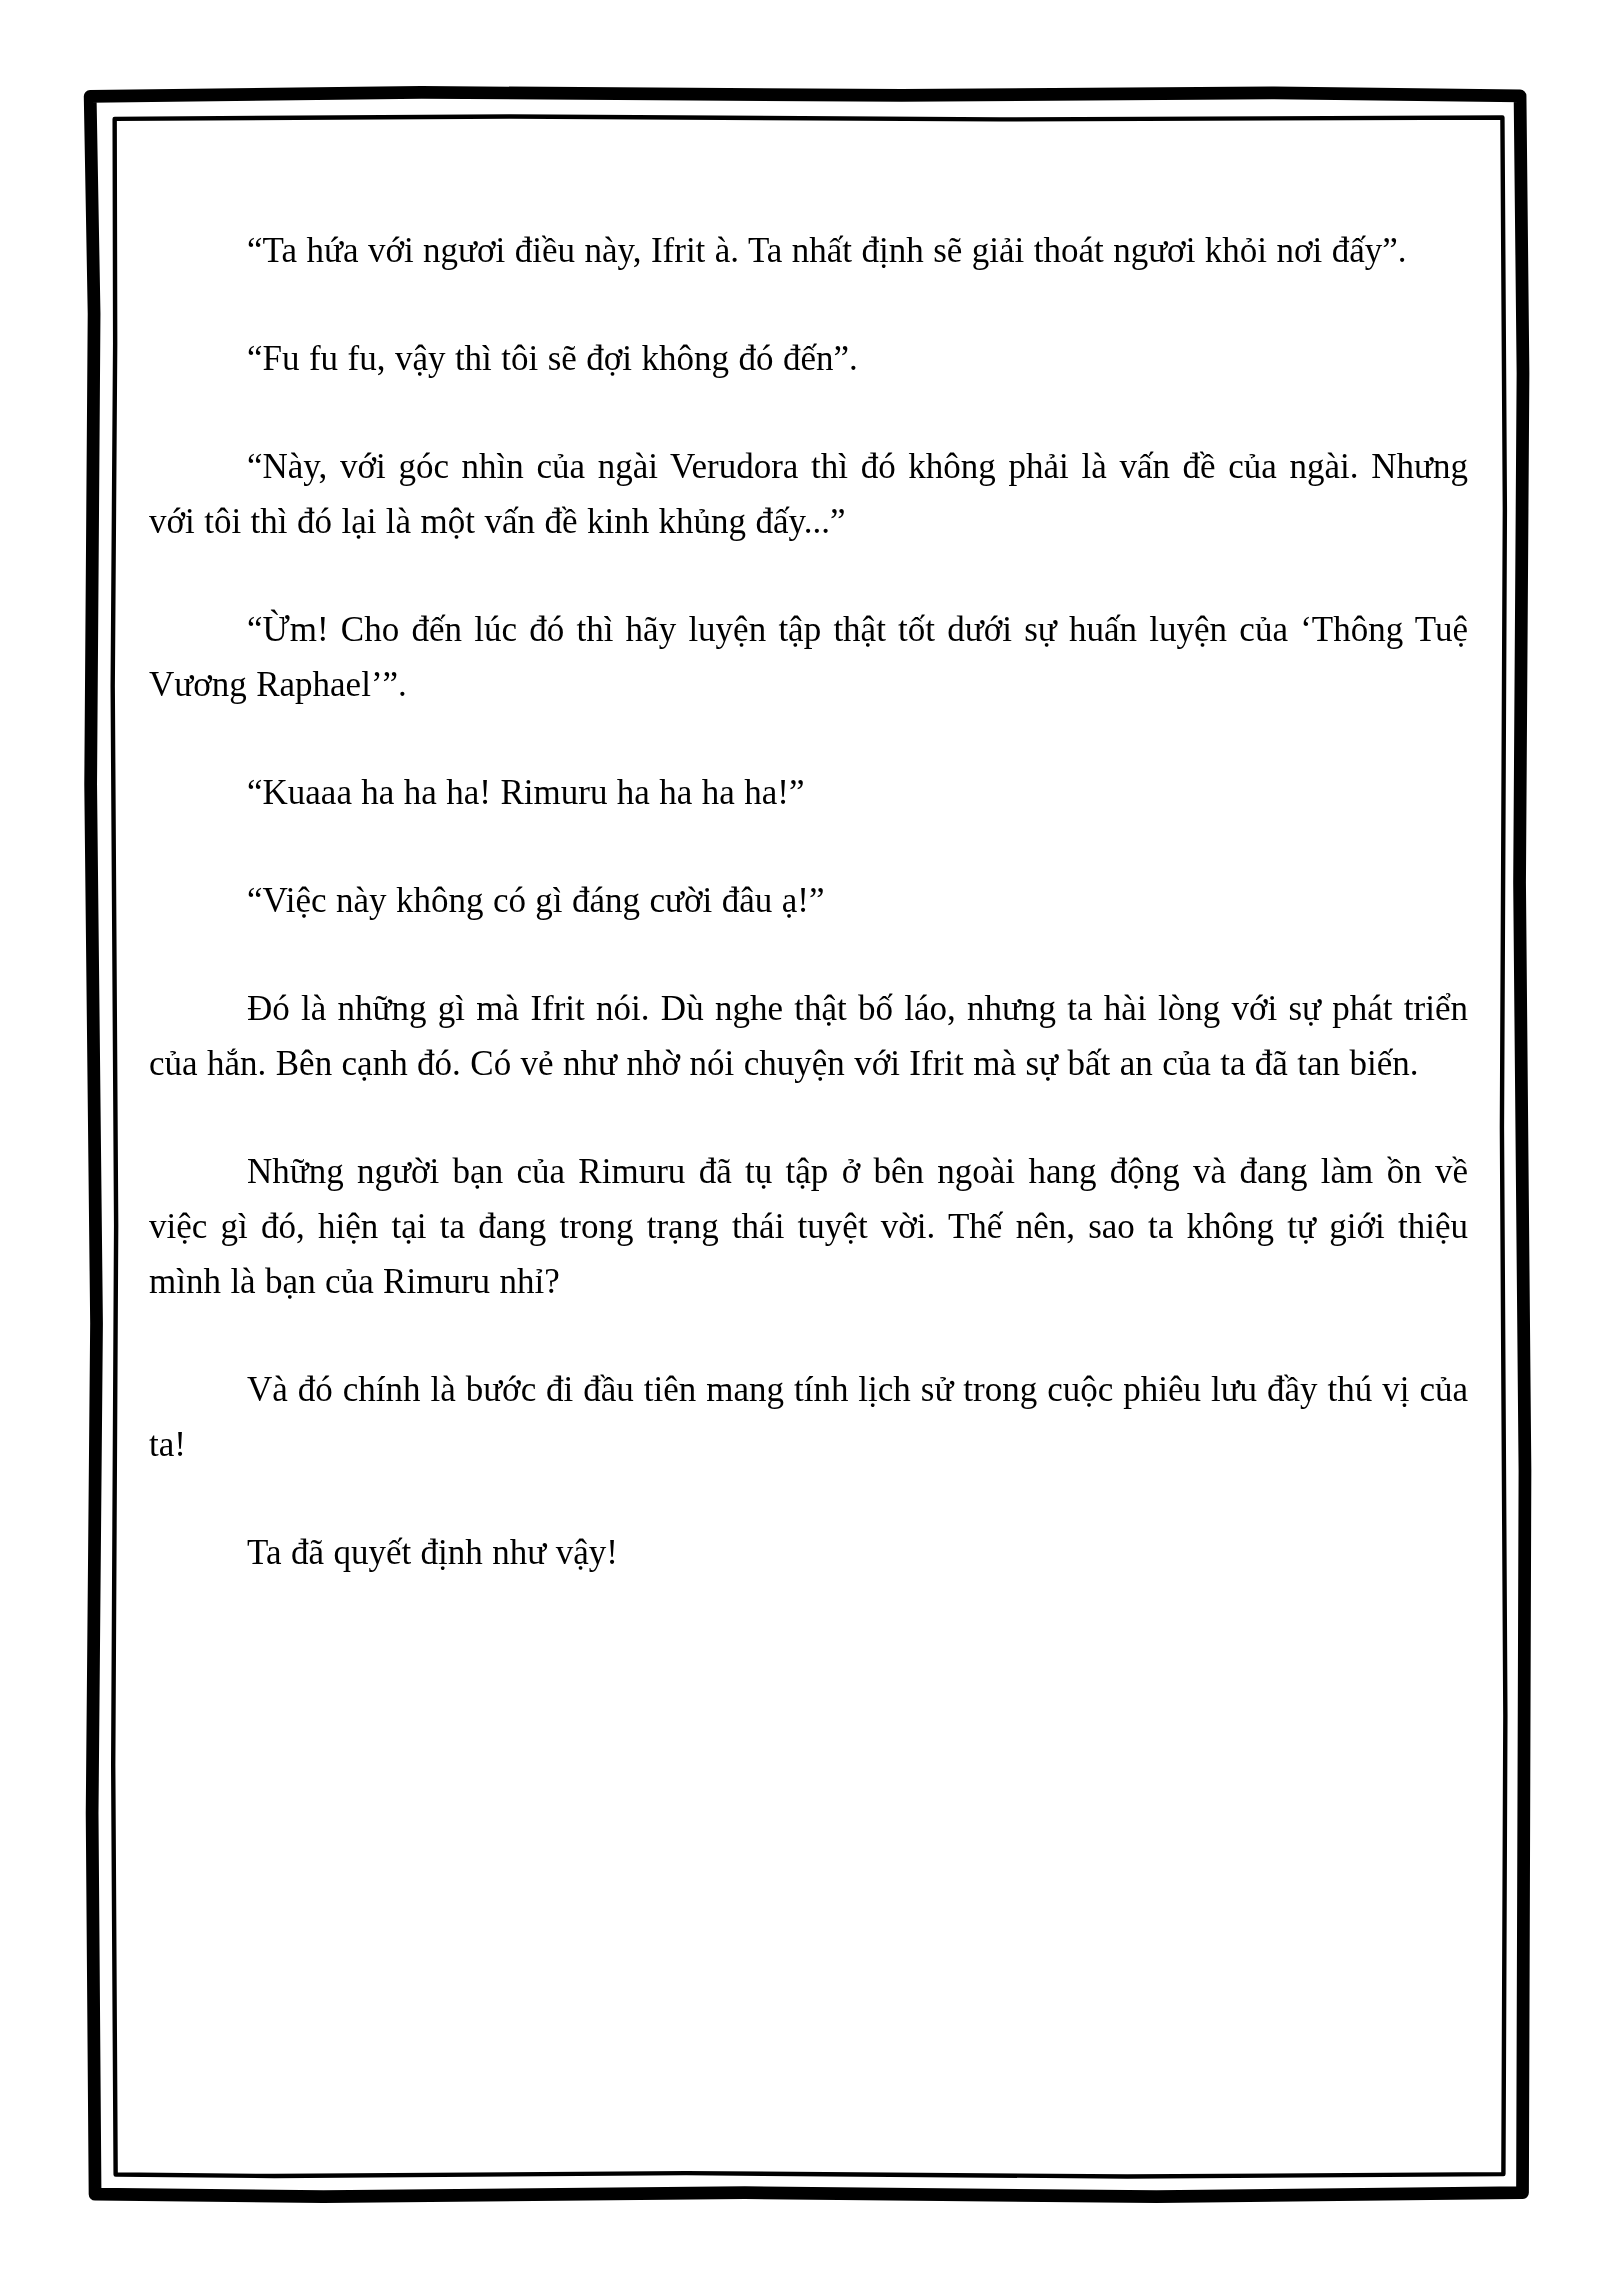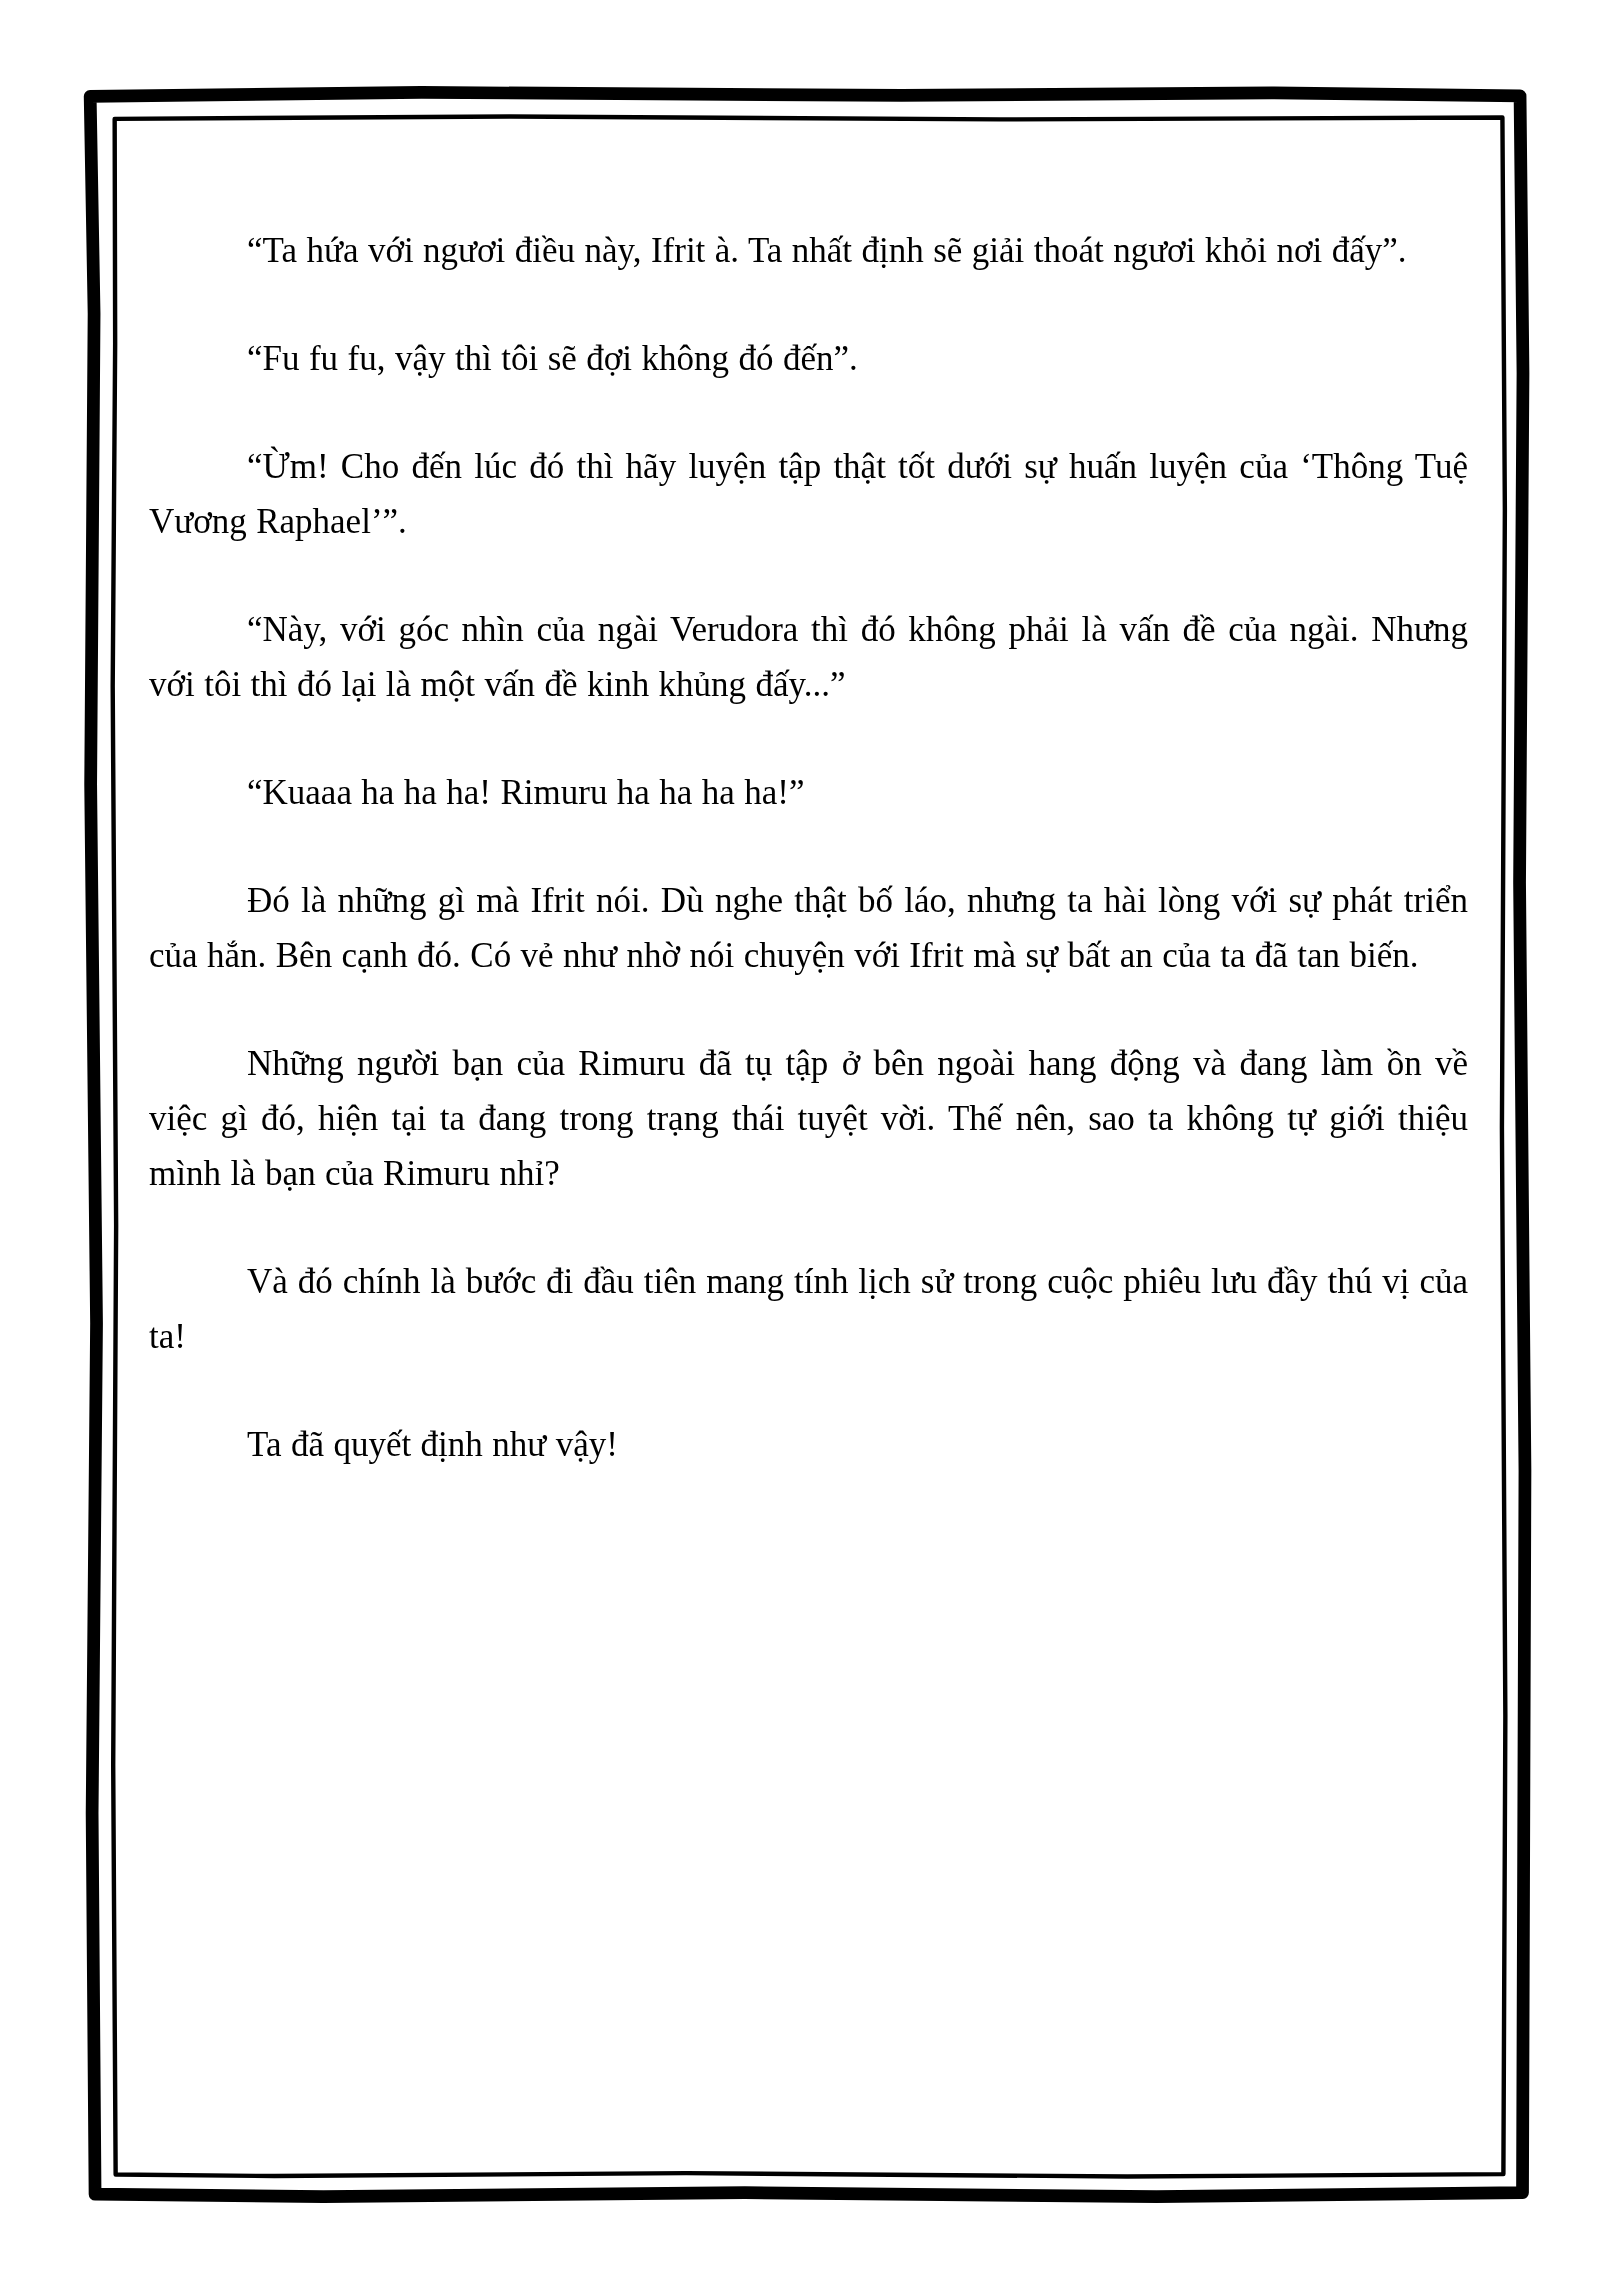--- a/index.html
+++ b/index.html
@@ -53,23 +53,24 @@
     <path d="M 117 121
              L 520 118.5 L 1020 121.5 L 1533 119.5
              L 1535.5 520 L 1532.5 1150 L 1536 1750 L 1534 2218
              L 1150 2220.5 L 700 2217 L 280 2220 L 118 2218.5
              L 115.5 1800 L 118.5 1250 L 115 700 L 117.5 350 Z" fill="none" stroke="#000000" stroke-width="4.5" stroke-linejoin="round" stroke-linecap="round"></path>
   </svg>
 
   <div class="content" style="color: rgb(0, 0, 0);">
       <p>“Ta hứa với ngươi điều này, Ifrit à. Ta nhất định sẽ giải thoát ngươi khỏi nơi đấy”.</p>
       <p>“Fu fu fu, vậy thì tôi sẽ đợi không đó đến”.</p>
+      <p>“Này, với góc nhìn của ngài Verudora thì đó không phải là vấn đề của ngài. Nhưng với tôi thì đó lại là một vấn đề kinh khủng đấy...”</p>
       <p>“Ừm! Cho đến lúc đó thì hãy luyện tập thật tốt dưới sự huấn luyện của ‘Thông Tuệ Vương Raphael’”.</p>
-      <p>“Này, với góc nhìn của ngài Verudora thì đó không phải là vấn đề của ngài. Nhưng với tôi thì đó lại là một vấn đề kinh khủng đấy...”</p>
       <p>“Kuaaa ha ha ha! Rimuru ha ha ha ha!”</p>
+      <p>“Việc này không có gì đáng cười đâu ạ!”</p>
       <p>Đó là những gì mà Ifrit nói. Dù nghe thật bố láo, nhưng ta hài lòng với sự phát triển của hắn. Bên cạnh đó. Có vẻ như nhờ nói chuyện với Ifrit mà sự bất an của ta đã tan biến.</p>
       <p>Những người bạn của Rimuru đã tụ tập ở bên ngoài hang động và đang làm ồn về việc gì đó, hiện tại ta đang trong trạng thái tuyệt vời. Thế nên, sao ta không tự giới thiệu mình là bạn của Rimuru nhỉ?</p>
       <p>Và đó chính là bước đi đầu tiên mang tính lịch sử trong cuộc phiêu lưu đầy thú vị của ta!</p>
       <p>Ta đã quyết định như vậy!</p>
     </div>
 
 </div>
 
 
 </body></html>

